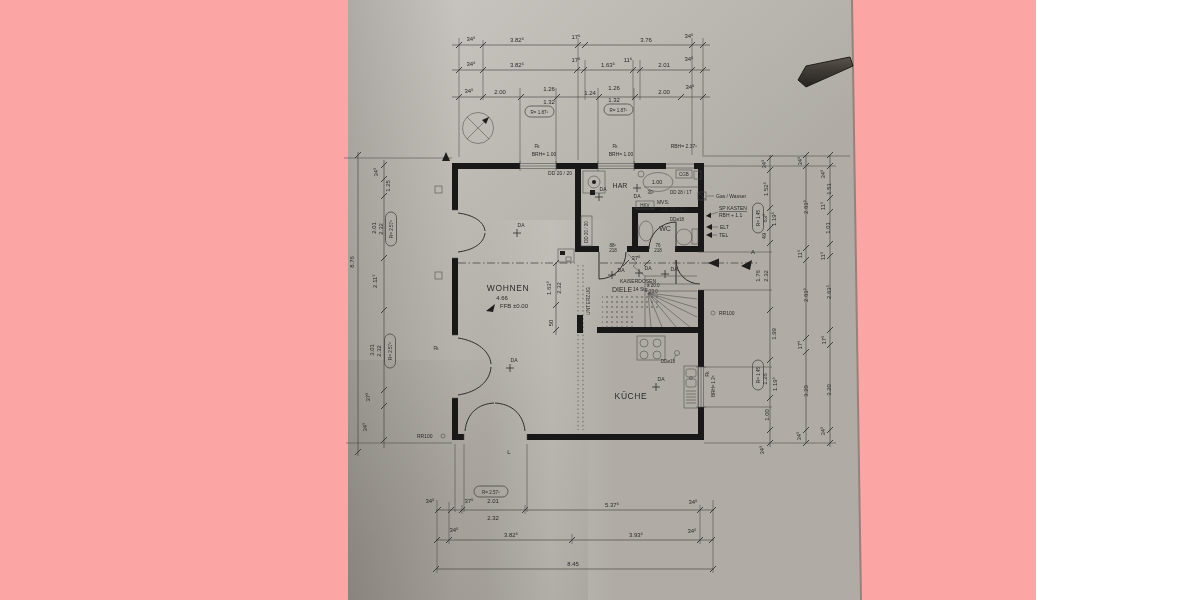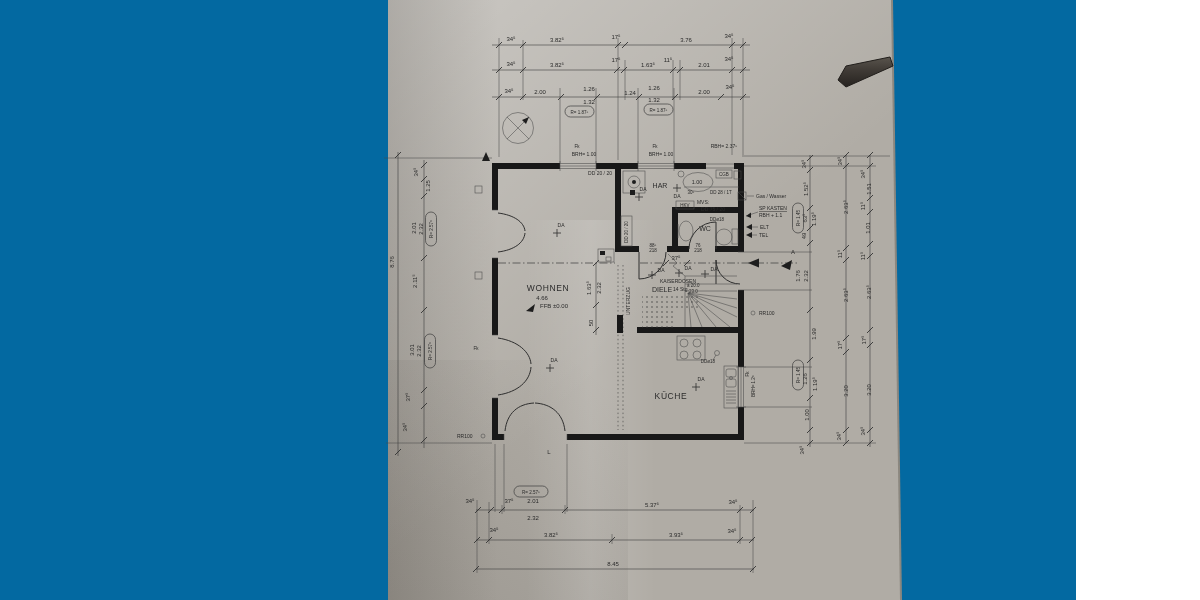--- a/index.html
+++ b/index.html
@@ -1,17 +1,17 @@
 <!DOCTYPE html>
 <html><head>
 <meta charset="utf-8">
 <style>
   html,body{margin:0;padding:0;background:#ffffff;}
-  .stage{position:relative;width:1036px;height:600px;background:#0369a1;overflow:hidden;
-         font-family:"Liberation Sans","DejaVu Sans",sans-serif;padding-left:40px;}
+  .stage{position:relative;width:1036px;height:600px;background:#fca5a5;overflow:hidden;
+         font-family:"Liberation Sans","DejaVu Sans",sans-serif;}
   svg text{font-family:"Liberation Sans","DejaVu Sans",sans-serif;fill:#2b2b2b;}
   .t45{font-size:4.5px;} .t5{font-size:5px;} .t55{font-size:5.5px;}
   .t6{font-size:6px;} .t7{font-size:7px;} .t8{font-size:8.5px;letter-spacing:.6px;}
   .mid{text-anchor:middle;}
   .wall{fill:#181818;stroke:none;}
   .ln{stroke:#2e2e2e;stroke-width:1;fill:none;}
   .thin{stroke:#4a4a4a;stroke-width:.55;fill:none;}
   .dim{stroke:#3c3c3c;stroke-width:.6;fill:none;}
   .dim text{stroke:none;}
   [data-hticks] path,[data-vticks] path{stroke:#333;stroke-width:.9;fill:none;}

